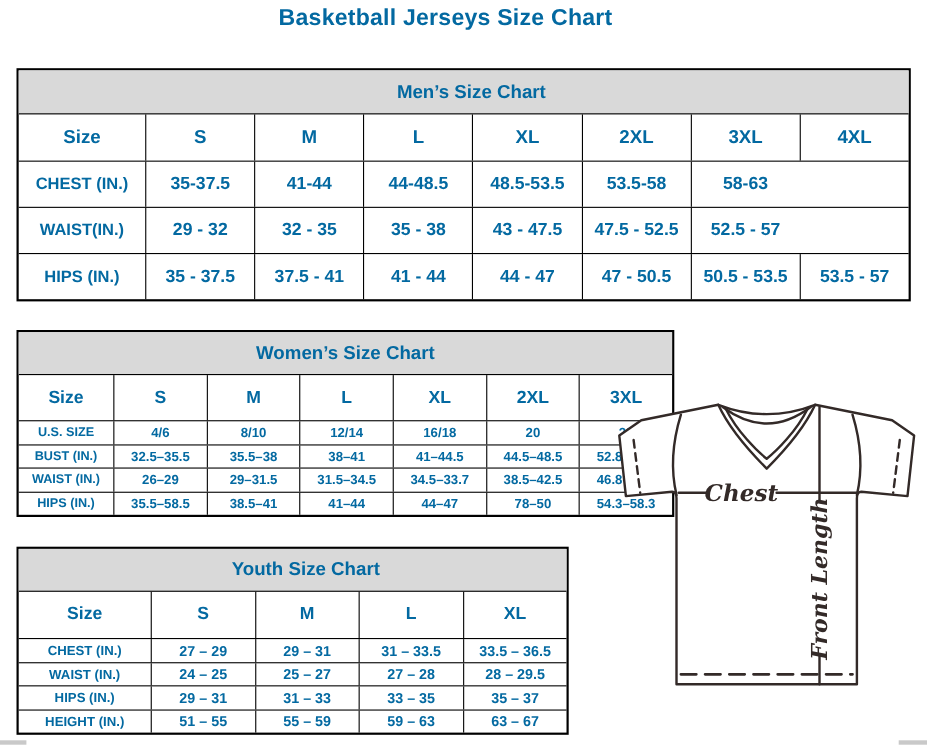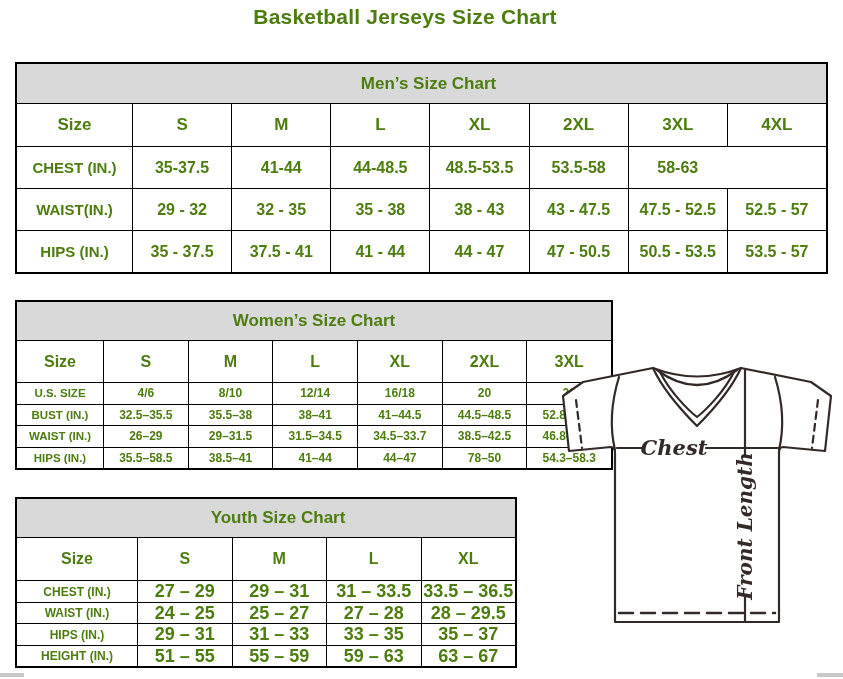--- a/index.html
+++ b/index.html
@@ -1,17 +1,17 @@
 <!DOCTYPE html>
 <html><head>
 <meta charset="utf-8">
 <style>
   html,body{margin:0;padding:0;background:#fff;}
   #page{position:relative;width:843px;height:679px;background:#ffffff;overflow:hidden;
-        font-family:"Liberation Sans", sans-serif;color:#4d7c0f;}
+        font-family:"Liberation Sans", sans-serif;color:#0369a1;}
 
   .page-title{position:absolute;left:0;top:5px;width:810px;text-align:center;
               font-size:21px;font-weight:bold;letter-spacing:.2px;}
 
   .size-table{position:absolute;border:2px solid #000;background:#fff;box-sizing:border-box;}
   .tbl-caption{background:#d9d9d9;border-bottom:1.5px solid #000;display:flex;
                align-items:center;justify-content:center;font-weight:bold;font-size:17px;}
   .trow{display:grid;box-sizing:border-box;}
   .trow + .trow{border-top:1.5px solid #000;}
   .cell{display:flex;align-items:center;justify-content:center;font-weight:bold;
@@ -36,21 +36,21 @@
   .women .data-row .cell{font-size:12px;}
   .women .data-row .label-cell{font-size:11.5px;}
 
   
   .youth{left:15px;top:497px;width:502px;}
   .youth .tbl-caption{height:38px;padding-left:24px;}
   .youth .trow{grid-template-columns:120px repeat(4,1fr);}
   .youth .size-row{height:42px;}
   .youth .size-row .cell{font-size:16px;}
   .youth .data-row{height:21.5px;}
-  .youth .data-row .cell{font-size:18px;}
+  .youth .data-row .cell{font-size:13px;}
   .youth .data-row .label-cell{font-size:12px;}
 
   .jersey-wrap{position:absolute;left:552px;top:358px;width:290px;height:270px;}
   .jersey-wrap svg{display:block;}
   .jersey-label{font-family:"DejaVu Serif", serif;font-style:italic;font-weight:bold;
                 fill:#332a28;}
 
   .scroll-frag{position:absolute;height:4px;background:#c9c9c9;}
   .scroll-frag.left{left:0;top:673px;width:24px;}
   .scroll-frag.right{left:817px;top:673px;width:26px;}
@@ -82,21 +82,20 @@
           <div class="cell">44-48.5</div>
           <div class="cell">48.5-53.5</div>
           <div class="cell">53.5-58</div>
           <div class="cell">58-63</div>
         </div>
         <div class="trow data-row">
           <div class="cell label-cell">WAIST(IN.)</div>
           <div class="cell">29 - 32</div>
           <div class="cell">32 - 35</div>
           <div class="cell">35 - 38</div>
-          <div class="cell">38 - 43</div>
           <div class="cell">43 - 47.5</div>
           <div class="cell">47.5 - 52.5</div>
           <div class="cell">52.5 - 57</div>
         </div>
         <div class="trow data-row">
           <div class="cell label-cell">HIPS (IN.)</div>
           <div class="cell">35 - 37.5</div>
           <div class="cell">37.5 - 41</div>
           <div class="cell">41 - 44</div>
           <div class="cell">44 - 47</div>

